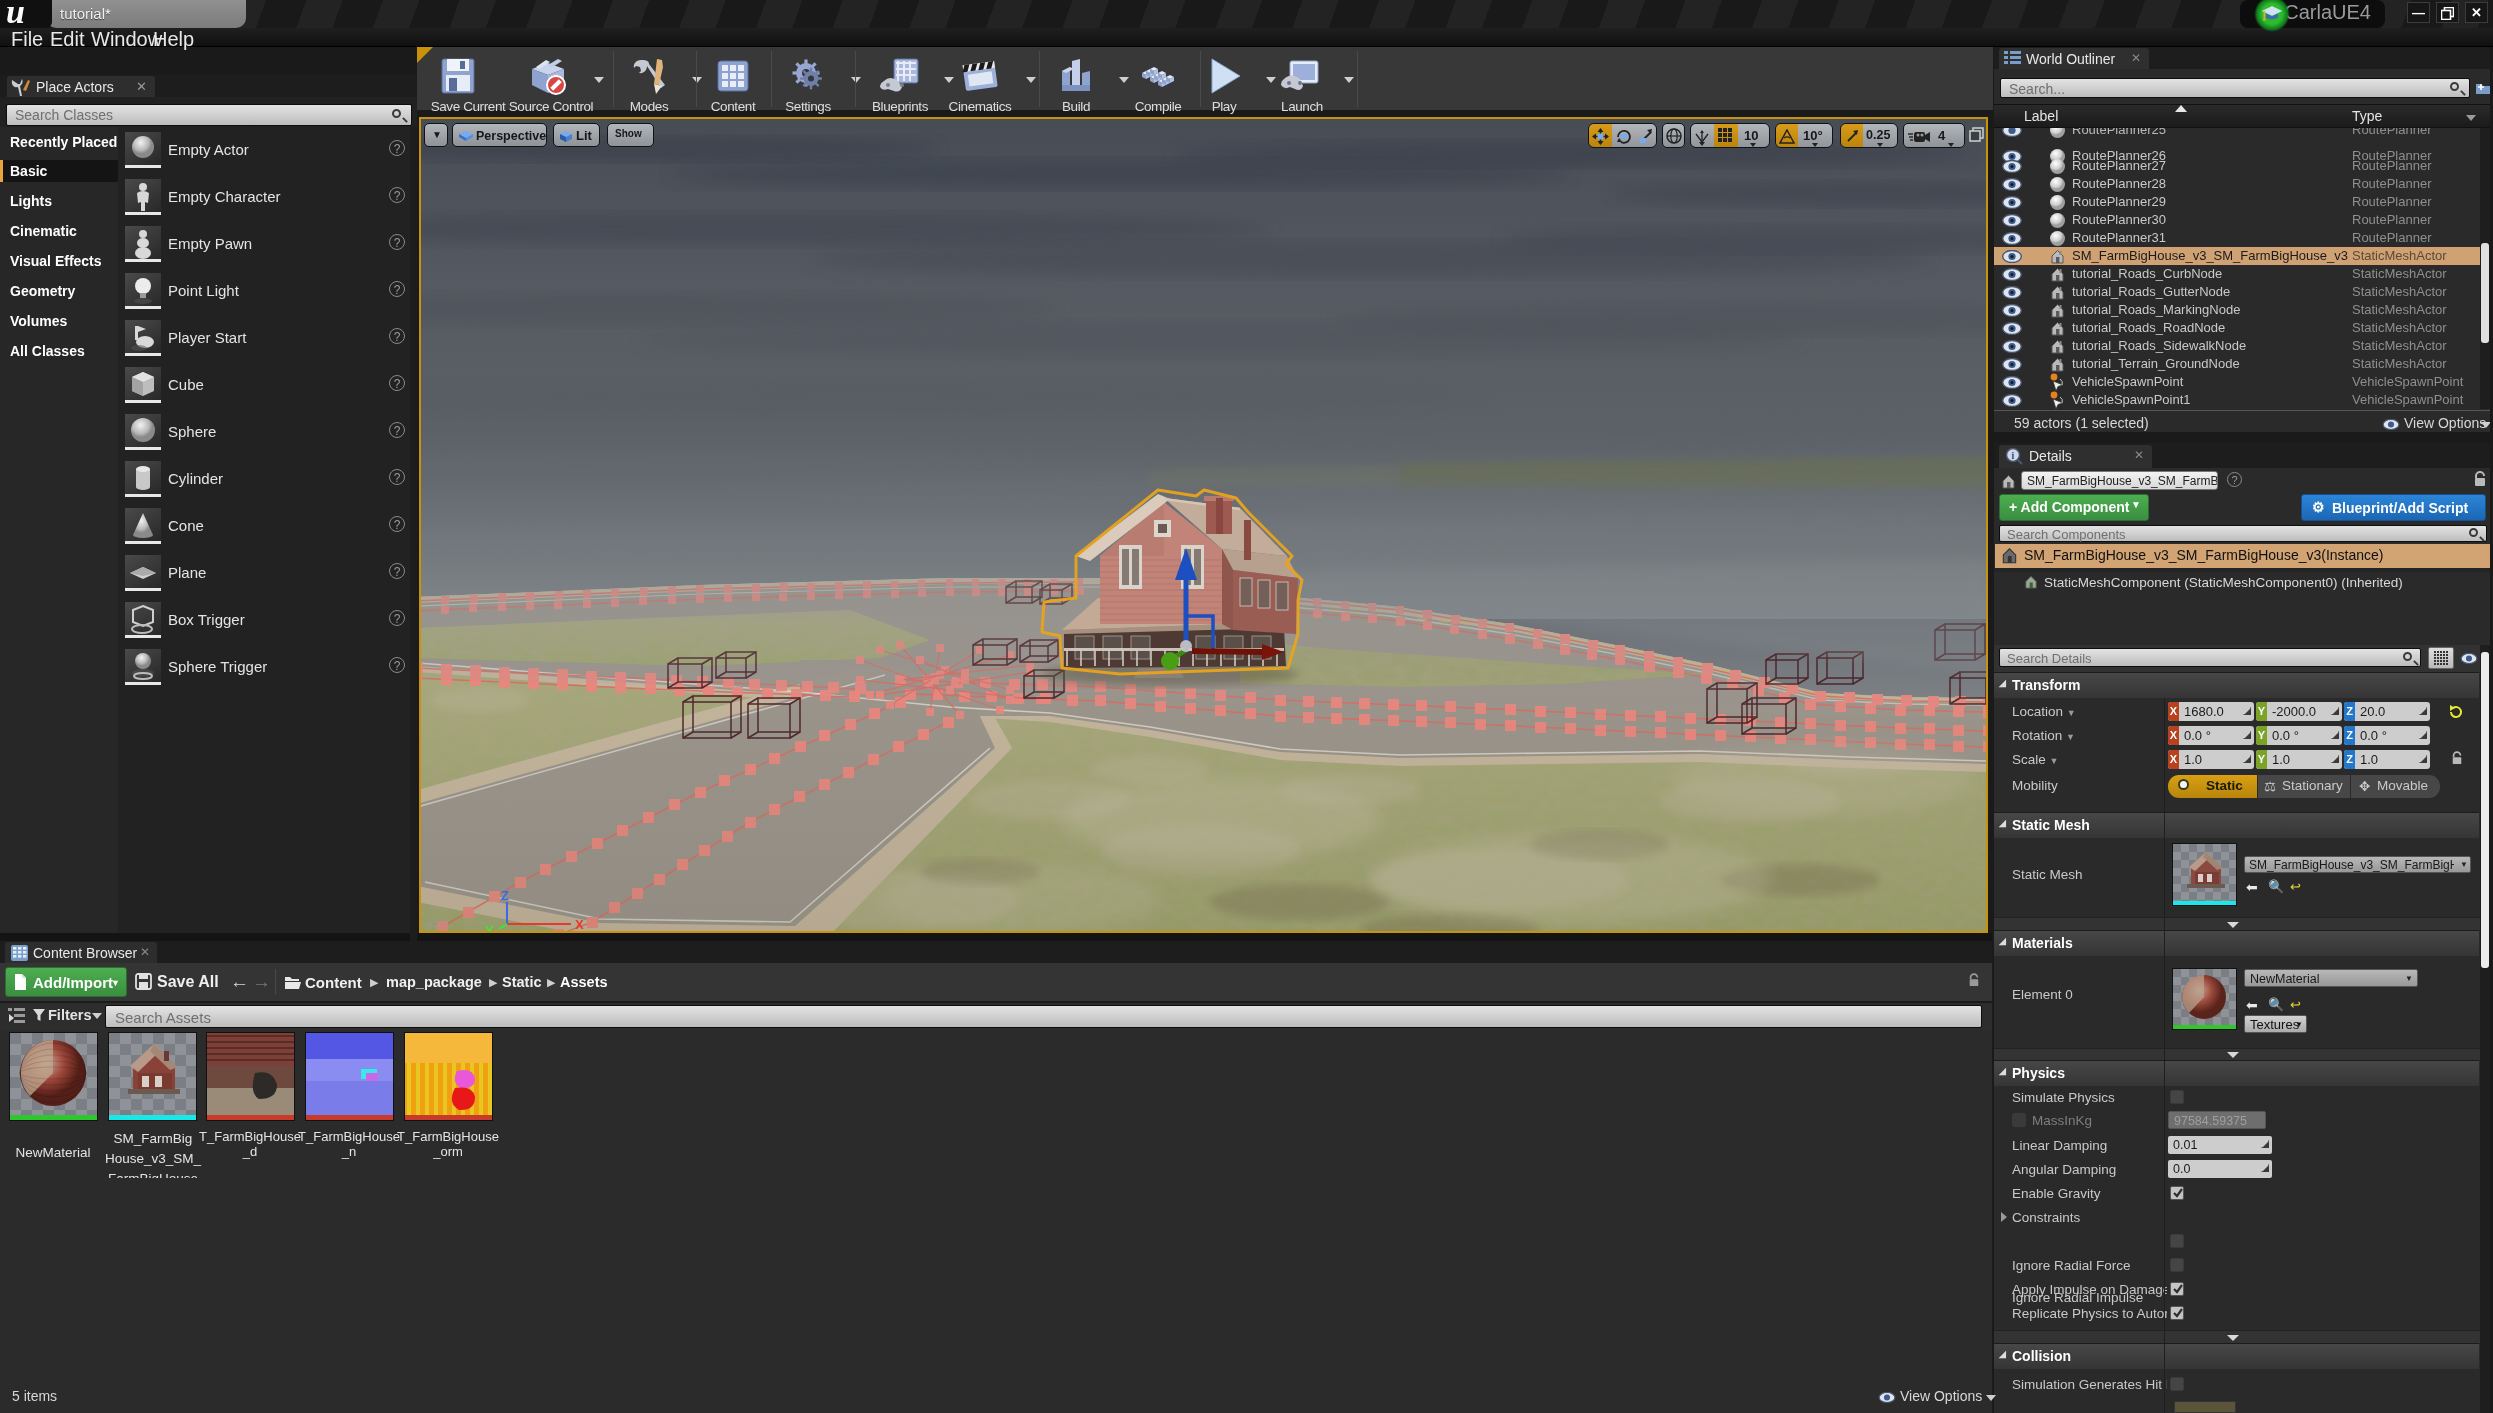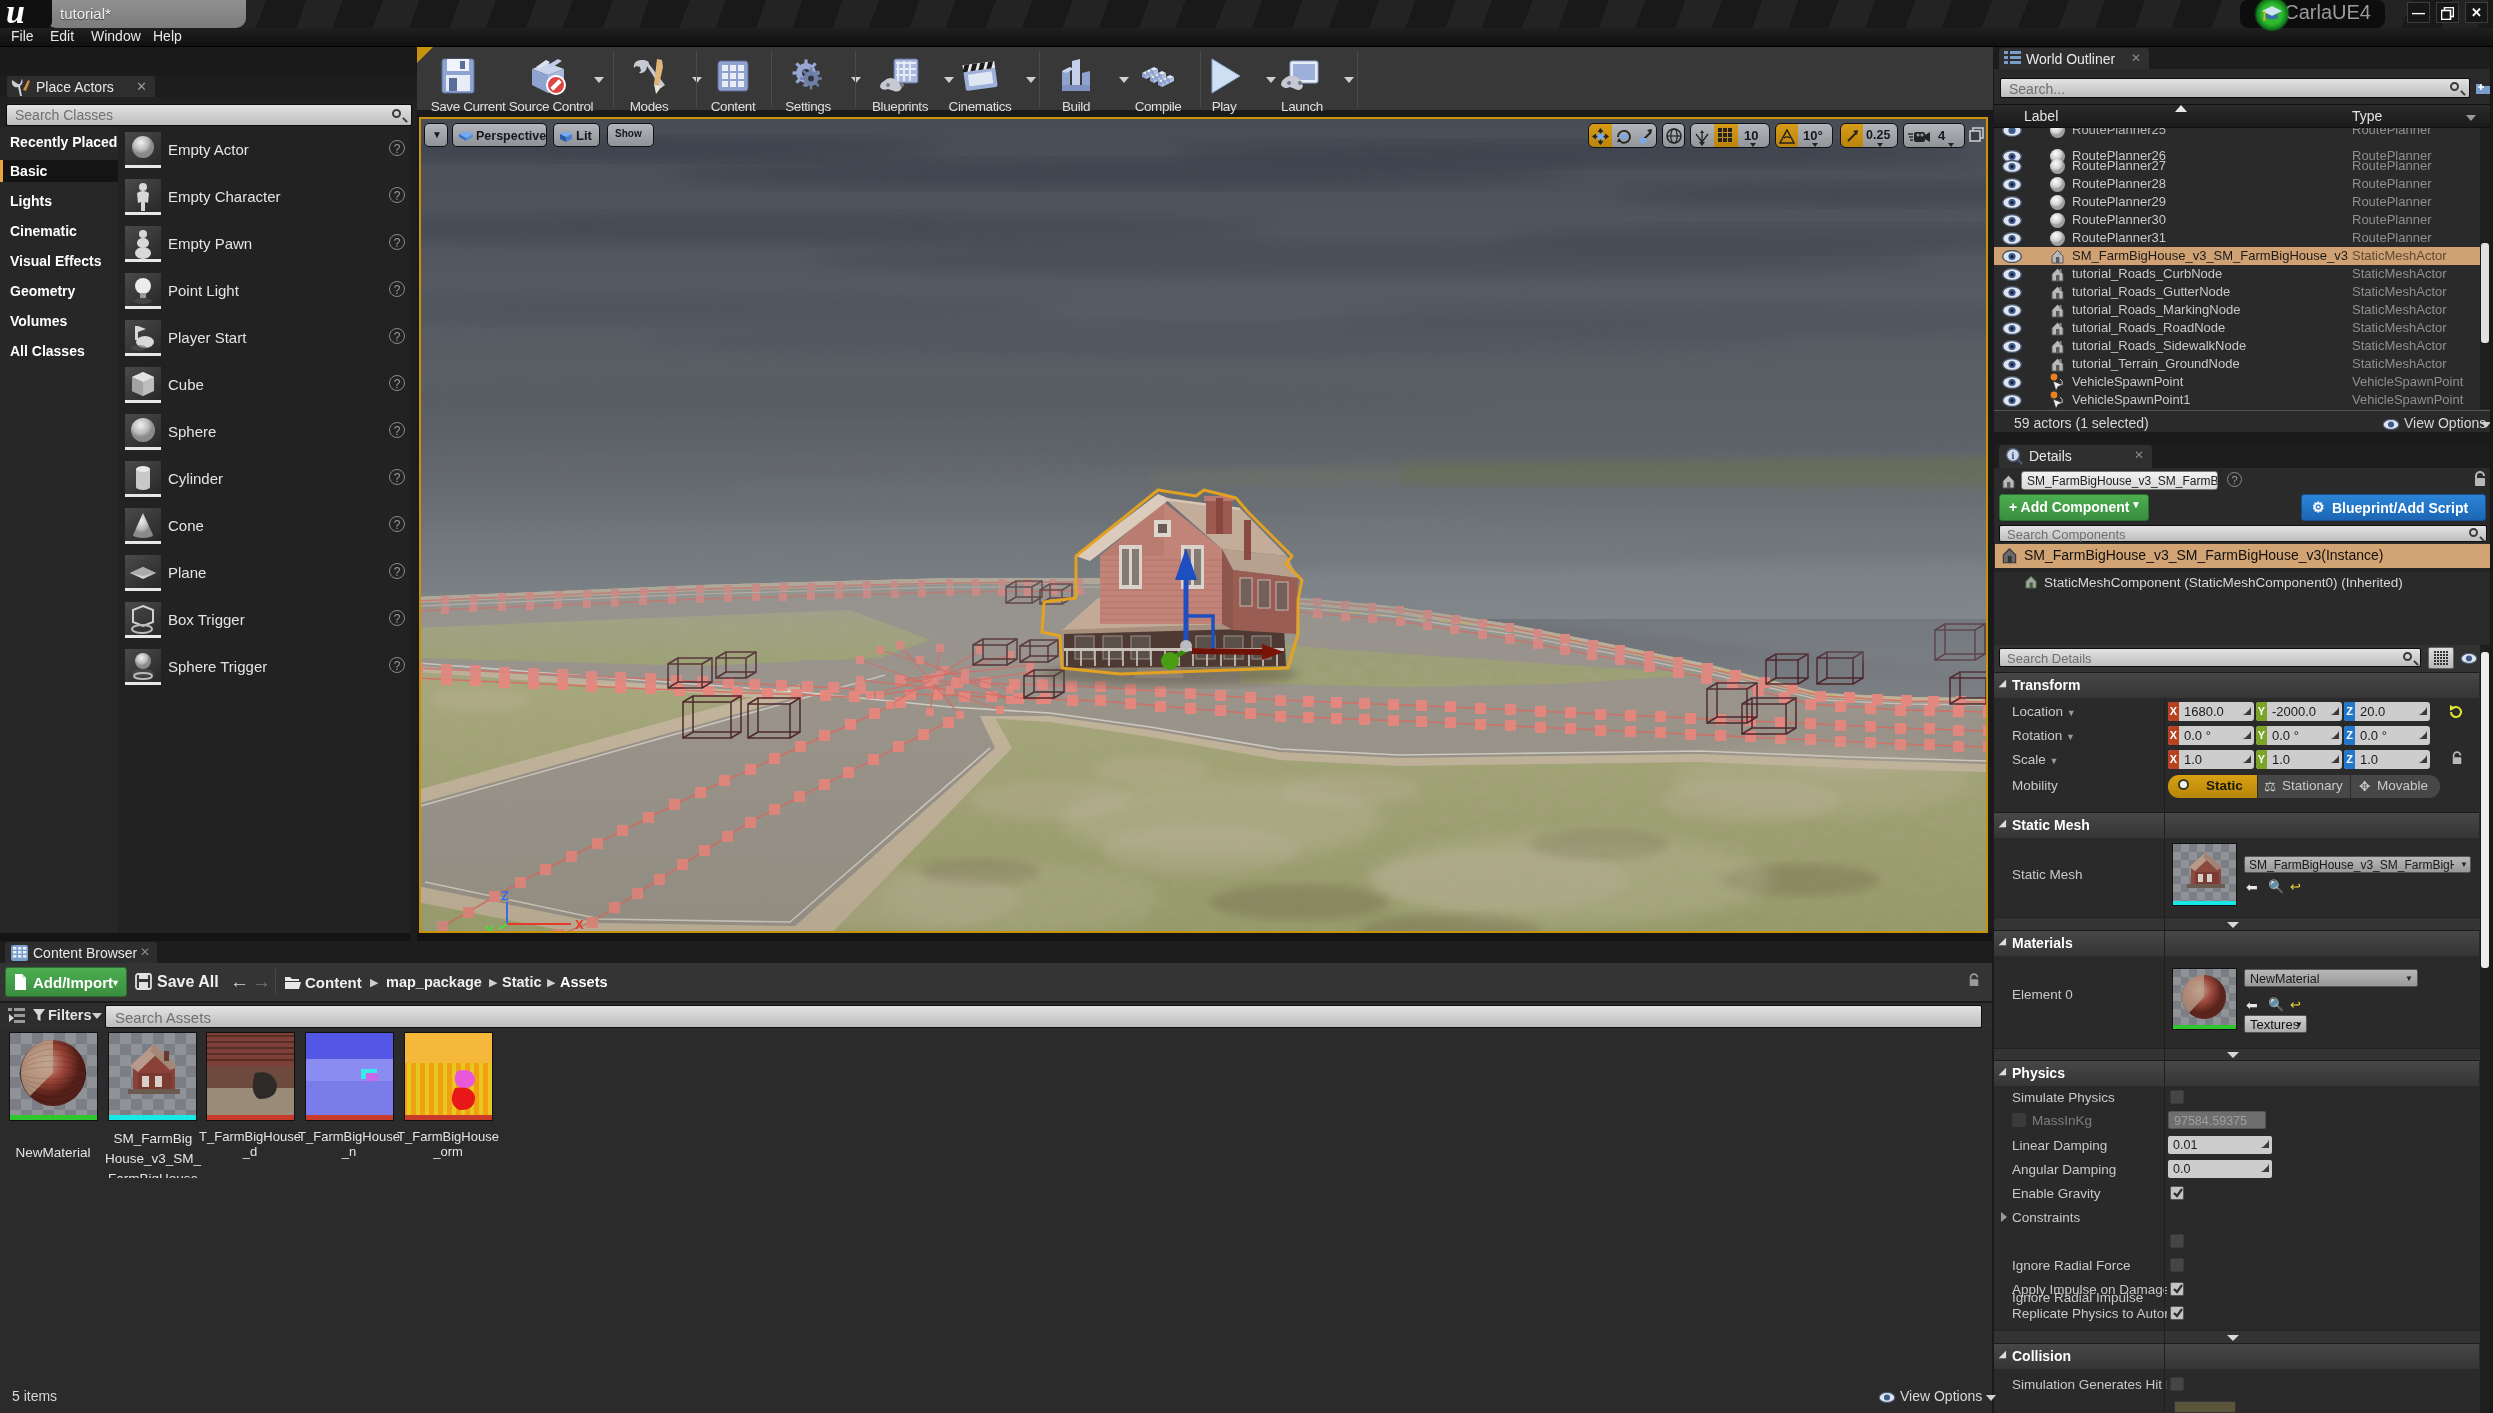--- a/index.html
+++ b/index.html
@@ -11,21 +11,21 @@
 
 #titlebar { left:0; top:0; width:2493px; height:28px;
   background:repeating-linear-gradient(110deg,#232323 0 34px,#191919 34px 72px); }
 #logobox { left:0; top:0; width:52px; height:28px; background:#101010; border-radius:0 0 6px 0; }
 #tab1 { left:46px; top:0; width:200px; height:28px; background:linear-gradient(#909090,#7c7c7c);
   border-radius:0 0 10px 10px; }
 #tab1 .txt { position:absolute; left:14px; top:5px; font-size:15px; color:#efefef;
   text-shadow:0 1px 1px #00000088; }
 #tab1 .star { color:#fff; }
 #menubar { left:0; top:28px; width:2493px; height:19px; background:linear-gradient(#1f1f1f,#101010);
-  border-bottom:1px solid #000; color:#e8e8e8; font-size:14px;text-decoration:underline; }
+  border-bottom:1px solid #000; color:#e8e8e8; font-size:20px;text-decoration:underline; }
 .menuitem { position:absolute; top:0px; }
 #carla { right:108px; top:0px; height:28px; color:#9a9a9a; font-size:20px;
   background:#0d0d0d; border-radius:8px; padding:1px 14px 0 44px; }
 #carlaglow { right:203px; top:-4px; width:36px; height:36px; border-radius:50%; z-index:6;
   background:radial-gradient(circle,#2dbb2d 0 40%, #0f7a1d 60%, #0c4a1200 70%); }
 .winbtn { position:absolute; top:2px; width:23px; height:21px; background:#161616;
   border:1px solid #3c3c3c; color:#fff; text-align:center; font-size:13px; line-height:19px; font-weight:bold; }
 .searchlight { position:absolute; background:linear-gradient(#e3e3e3,#bdbdbd);
   border:1px solid #0d0d0d; border-radius:2px; color:#6f6f6f; }
 .mag { position:absolute; width:9px; height:9px; border:2px solid #3a3a3a; border-radius:50%; }

